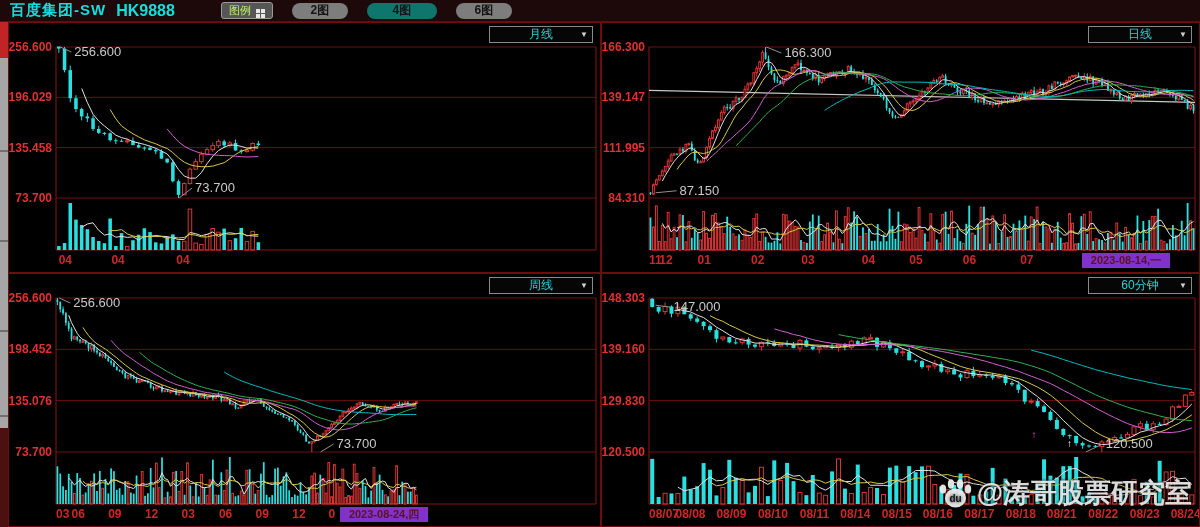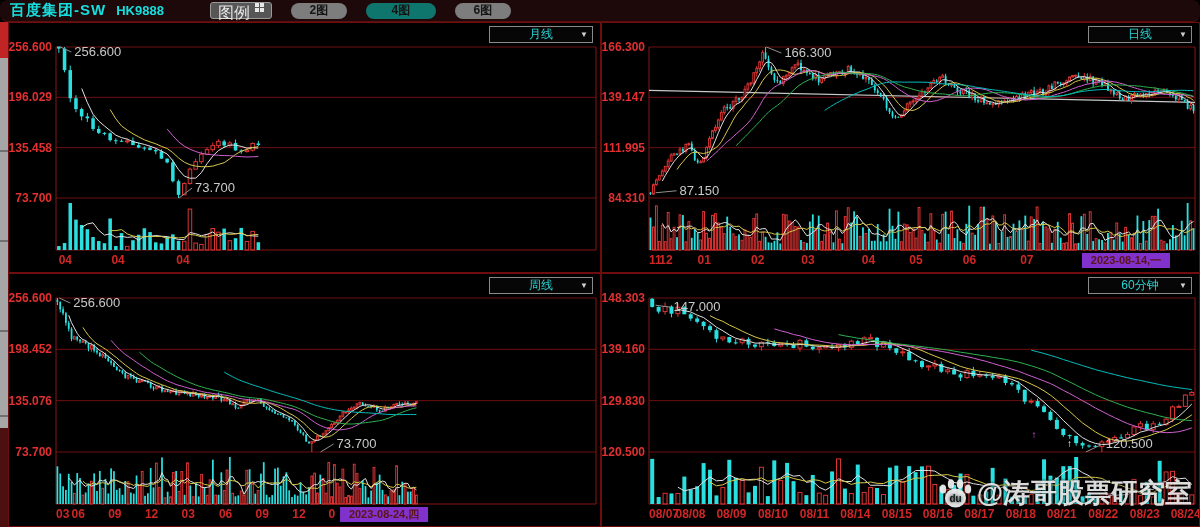--- a/index.html
+++ b/index.html
@@ -3,26 +3,26 @@
 <meta charset="utf-8">
 <style>
   * { margin:0; padding:0; box-sizing:border-box; }
   html,body { width:1200px; height:527px; background:#000; overflow:hidden;
               font-family:"Liberation Sans", sans-serif; }
   #app { position:relative; width:1200px; height:527px; background:#000; }
 
   
   #header { position:absolute; left:0; top:0; width:1200px; height:22px;
             background:#1d0909; border-bottom:1px solid #5a1010;
-            display:flex; align-items:center;border-radius:8px; }
+            display:flex; align-items:center; }
   #stock-title { color:#17dede; font-size:15px; font-weight:bold; margin-left:10px; letter-spacing:1px; }
-  #stock-code  { color:#17dede; font-size:13px; font-weight:bold; margin-left:10px; }
+  #stock-code  { color:#17dede; font-size:16px; font-weight:bold; margin-left:10px; }
   #legend-btn { margin-left:46px; height:17px; padding:0 7px; background:#565656;
-                border:1px solid #9a9a9a; border-radius:3px; color:#e5e5e5; font-size:16px;
-                display:flex; align-items:flex-start; gap:5px; cursor:default; }
+                border:1px solid #9a9a9a; border-radius:3px; color:#bef264; font-size:11px;
+                display:flex; align-items:flex-end; gap:5px; cursor:default; }
   .grid-ico { display:grid; grid-template-columns:4px 4px; grid-template-rows:4px 4px; gap:1px; }
   .grid-ico i { background:#e8e8e8; }
   .pill { height:16px; min-width:56px; padding:0 12px; border-radius:9px; background:#7d7d7d;
           color:#151515; font-size:12px; font-weight:bold; display:flex; align-items:center;
           justify-content:center; margin-left:19px; }
   .pill.sel { background:#0f766e; min-width:70px; }
 
   
   #left-strip { position:absolute; left:0; top:22px; width:8px; height:505px; background:#a6a6a6; }
   #left-strip .seg-red    { position:absolute; top:0; width:8px; height:36px; background:#c02424; }

